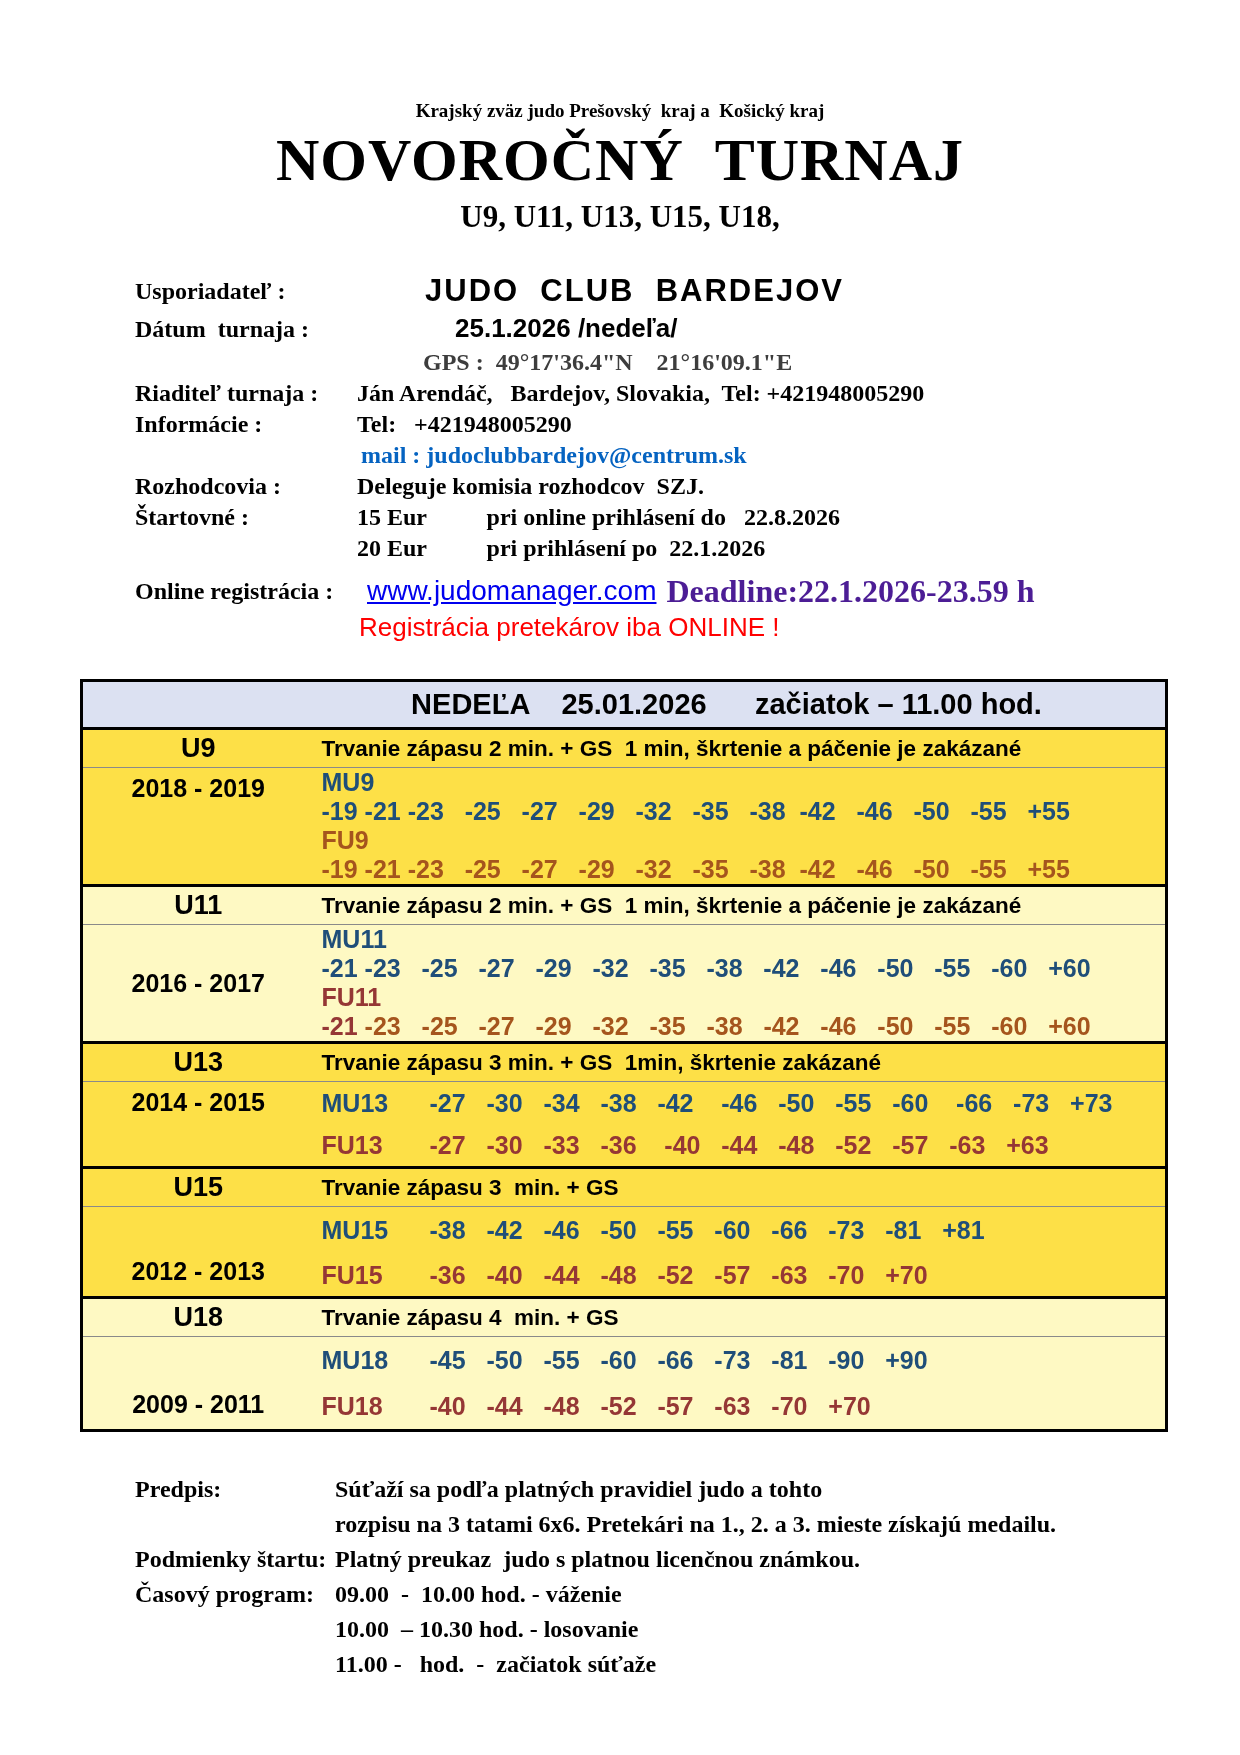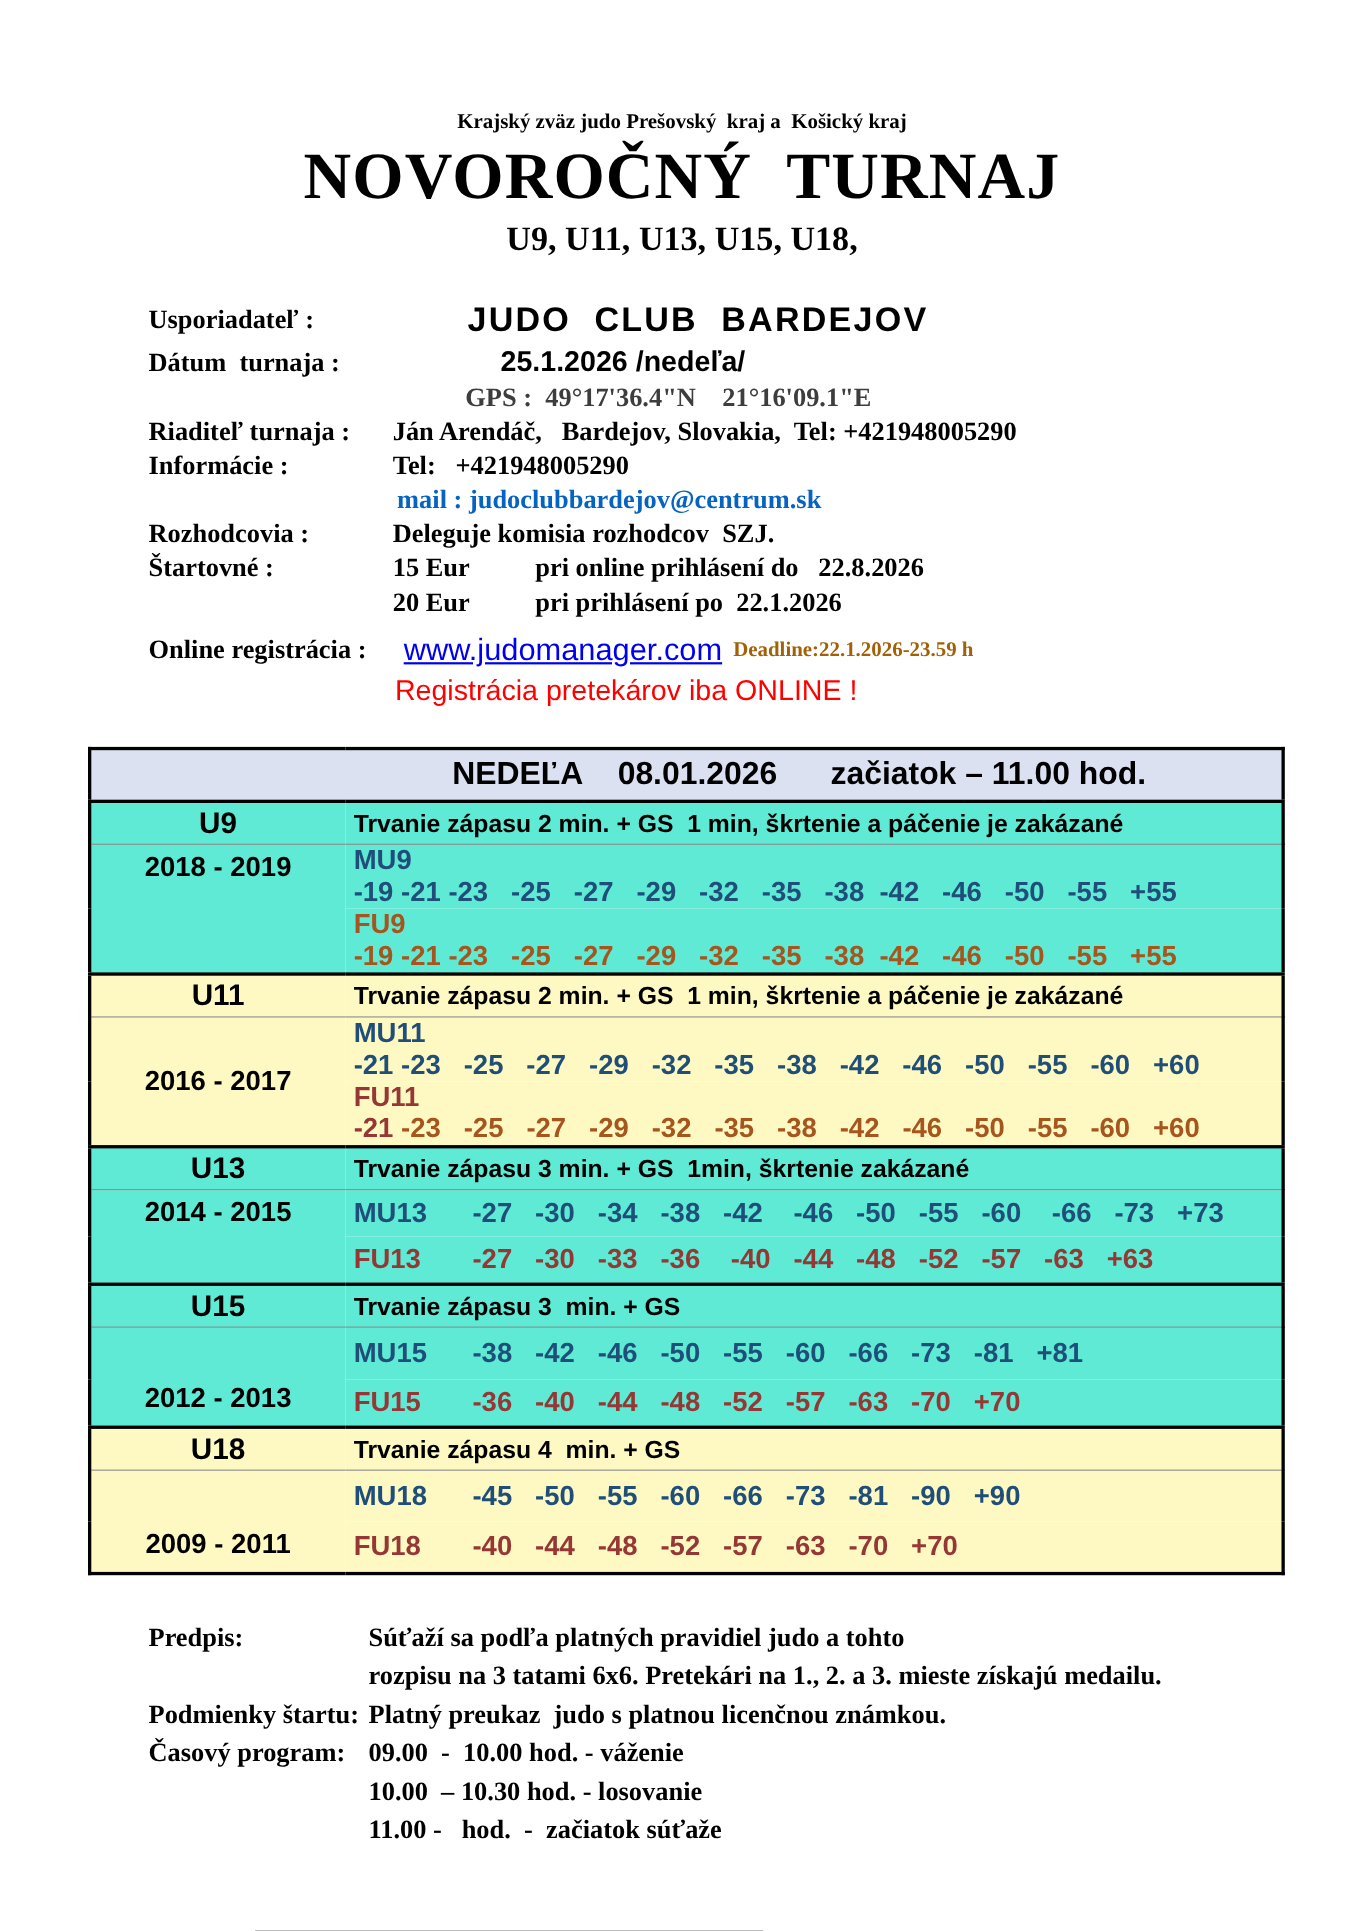--- a/index.html
+++ b/index.html
@@ -22,36 +22,36 @@
   .v-org{font-family:"Liberation Sans",sans-serif;font-size:31px;letter-spacing:2px;margin-left:68px;}
   .r-org{min-height:44px;align-items:center;}
   .v-date{font-family:"Liberation Sans",sans-serif;font-size:26px;margin-left:98px;}
   .r-date{min-height:36px;}
   .v-venue{font-family:"Liberation Sans",sans-serif;font-size:28px;margin-left:2px;}
   .r-venue{min-height:38px;}
   .v-gps{margin-left:66px;color:#3d3d3d;}
   .v-mail{color:#0563c1;text-decoration:none;margin-left:4px;}
   .r-reg{min-height:42px;align-items:center;margin-top:4px;}
   .v-link{font-family:"Liberation Sans",sans-serif;font-size:28px;color:#0000ee;text-decoration:underline;margin-left:10px;}
-  .v-deadline{font-size:19px;color:#a16207;margin-left:10px;}
+  .v-deadline{font-size:32px;color:#4c1d95;margin-left:10px;}
   .v-onlinenote{font-family:"Liberation Sans",sans-serif;font-size:26px;color:#ff0000;margin-left:2px;}
   
   .wtable{
     border-collapse:collapse;margin:36px 0 0 80px;width:1088px;
     font-family:"Liberation Sans",sans-serif;table-layout:fixed;
   }
   .wtable td{padding:0;vertical-align:middle;}
   .wtable,.wtable td{border:0 solid #000;}
   .wtable{border:3px solid #000;}
   .thead td{
     background:#dce1f2;height:45px;text-align:center;
     font-size:29px;font-weight:bold;border-bottom:3px solid #000;
     padding-left:205px;
   }
-  .g td{background:#5eead4;}
+  .g td{background:#fde047;}
   .w td{background:#fef9c3;}
   .sec td{border-top:3px solid #000;border-bottom:1.5px solid #8a8a8a;height:37px;}
   .sl{text-align:center;font-size:27px;font-weight:bold;border-right:1.5px solid #8a8a8a;}
   .nt{font-size:22.5px;font-weight:bold;padding-left:8px !important;}
   .yr{
     text-align:center;font-size:25px;font-weight:bold;
     border-right:1.5px solid #8a8a8a;
   }
   .yr.top{vertical-align:top;padding-top:6px !important;}
   .yr.bot{vertical-align:bottom;padding-bottom:10px !important;}
@@ -127,21 +127,21 @@
     </div>
   </div>
 
   <table class="wtable">
     <colgroup>
         <col style="width:232px">
         <col>
       </colgroup>
     <tbody>
     <tr class="thead">
-      <td colspan="2" class="pre">NEDEĽA    08.01.2026      začiatok – 11.00 hod.</td>
+      <td colspan="2" class="pre">NEDEĽA    25.01.2026      začiatok – 11.00 hod.</td>
     </tr>
 
     <tr class="sec g">
       <td class="sl">U9</td>
       <td class="nt pre">Trvanie zápasu 2 min. + GS  1 min, škrtenie a páčenie je zakázané</td>
     </tr>
     <tr class="g">
       <td class="yr top" rowspan="2">2018 - 2019</td>
       <td class="wc">
         <span class="code c-blue">MU9</span><span class="wts c-blue pre">-19 -21 -23   -25   -27   -29   -32   -35   -38  -42   -46   -50   -55   +55</span>

